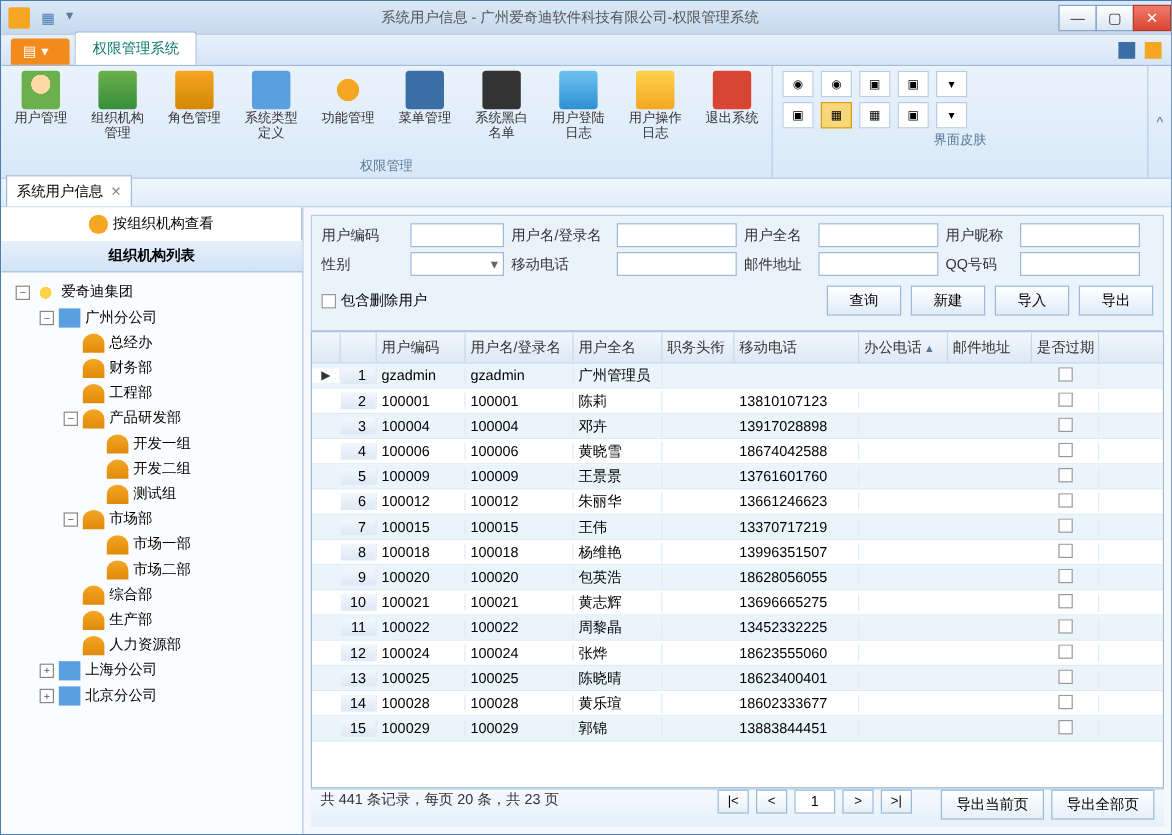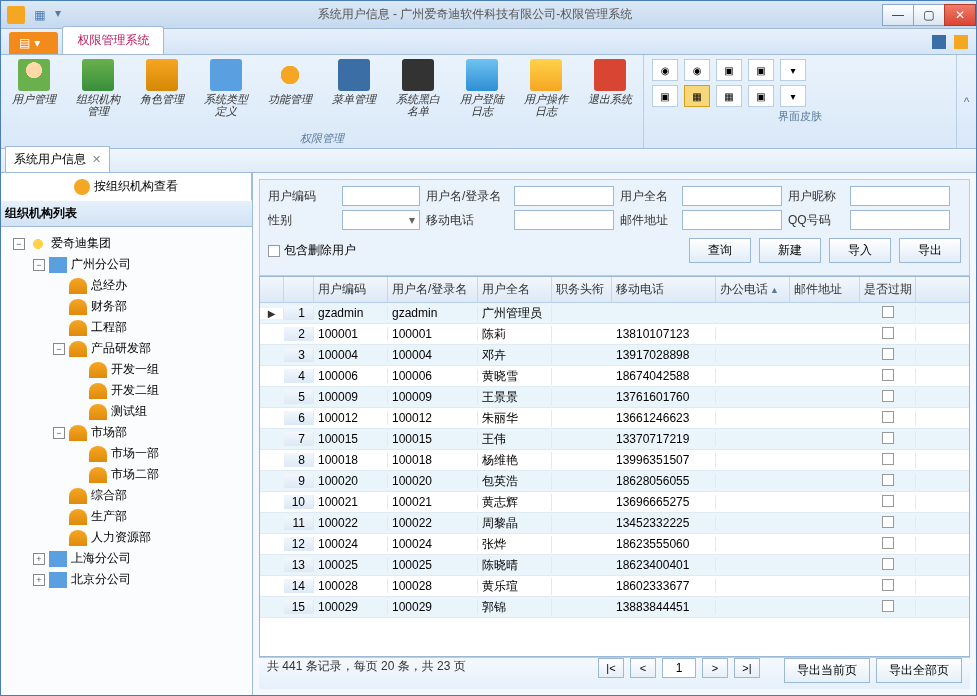--- a/index.html
+++ b/index.html
@@ -11,29 +11,29 @@
 .titlebar-title { flex: 1; text-align: center; color: #555; font-size: 12px; }
 .window-controls { display: flex; }
 .wc { width: 32px; height: 22px; display: flex; align-items: center; justify-content: center; border: 1px solid #8aa6c6; background: linear-gradient(#fff,#d9e6f3); margin-left: -1px; font-size: 12px; color: #333; }
 .wc.close { background: linear-gradient(#f17b6b,#d94533); color: #fff; border-color: #b43a2a; }
 .qa-icon { width: 18px; height: 18px; background: #f5a623; border-radius: 2px; }
 .qa-icon2 { width: 18px; height: 18px; display: flex; align-items: center; justify-content: center; color: #4a7cb5; }
 
 
 .menurow { height: 26px; background: linear-gradient(#e8f1fb,#d5e5f6); display: flex; align-items: flex-end; padding-left: 8px; border-bottom: 1px solid #a0bbd7; position: relative; }
 .menu-btn { background: #f28a1c; color: #fff; padding: 4px 18px 4px 10px; border-radius: 3px 3px 0 0; margin-right: 4px; display: flex; align-items: center; gap: 4px; }
-.menu-tab { background: #fff; padding: 5px 14px; border: 1px solid #a0bbd7; border-bottom: none; border-radius: 3px 3px 0 0; color: #be185d; }
+.menu-tab { background: #fff; padding: 5px 14px; border: 1px solid #a0bbd7; border-bottom: none; border-radius: 3px 3px 0 0; color: #0f766e; }
 .menurow-right { position: absolute; right: 8px; top: 6px; display: flex; gap: 8px; }
 .menurow-right span { width: 14px; height: 14px; }
 .env { background: #2e8b57; }
 .hlp { background: #3a6ea5; }
 
 
 .ribbon { height: 94px; background: linear-gradient(#eaf3fc,#d9e8f8); display: flex; border-bottom: 1px solid #a0bbd7; }
-.ribbon-group { border-right: 1px solid #b8cee4; display: flex; flex-direction: column; padding: 4px 8px 0; font-style: italic; }
+.ribbon-group { border-right: 1px solid #b8cee4; display: flex; flex-direction: column; padding: 4px 8px 0; }
 .ribbon-items { display: flex; gap: 14px; flex: 1; }
 .ribbon-item { display: flex; flex-direction: column; align-items: center; gap: 2px; width: 50px; cursor: pointer; }
 .ribbon-icon { width: 32px; height: 32px; border-radius: 3px; }
 .ribbon-label { font-size: 11px; color: #333; text-align: center; line-height: 12px; }
 .ribbon-group-title { text-align: center; font-size: 11px; color: #5a7a9c; padding: 2px 0; }
 .ribbon-skin { flex: 1; padding: 4px 8px 0; display: flex; flex-direction: column; }
 .skin-grid { display: grid; grid-template-columns: repeat(5, 28px); gap: 4px; }
 .skin-swatch { width: 26px; height: 22px; border: 1px solid #b8cee4; background: #fff; display: flex; align-items: center; justify-content: center; font-size: 10px; }
 .skin-swatch.active { background: #f8d77a; border-color: #d4a017; }
 .ribbon-toggle { width: 20px; display: flex; align-items: center; justify-content: center; color: #5a7a9c; border-left: 1px solid #b8cee4; }
@@ -47,21 +47,21 @@
 .content { display: flex; height: 522px; background: #fff; }
 
 
 .left-panel { width: 252px; border-right: 1px solid #a0bbd7; display: flex; flex-direction: column; background: #fafcfe; }
 .view-tabs { height: 28px; display: flex; border-bottom: 1px solid #a0bbd7; background: linear-gradient(#f0f6fd,#e0ecf8); }
 .view-tab { flex: 1; display: flex; align-items: center; justify-content: center; gap: 4px; font-size: 12px; border-right: 1px solid #a0bbd7; }
 .view-tab.active { background: #fff; border-bottom: 1px solid #fff; margin-bottom: -1px; }
 .vt-icon { width: 16px; height: 16px; }
 .vt-icon.org { background: #f5a623; border-radius: 50%; }
 .vt-icon.role { background: #d4a017; }
-.tree-title { text-align: left; padding: 4px; font-weight: bold; background: linear-gradient(#e5f0fb,#d2e3f5); border-bottom: 1px solid #a0bbd7; }
+.tree-title { text-align: center; padding: 4px; font-weight: bold; background: linear-gradient(#e5f0fb,#d2e3f5); border-bottom: 1px solid #a0bbd7; }
 .tree { padding: 6px 4px; overflow: auto; flex: 1; }
 .tree-item { display: flex; align-items: center; gap: 4px; padding: 2px 0; white-space: nowrap; }
 .tree-toggle { width: 12px; height: 12px; border: 1px solid #888; display: flex; align-items: center; justify-content: center; font-size: 9px; color: #555; background: #fff; cursor: pointer; }
 .tree-toggle.empty { border: none; background: none; }
 .tree-icon { width: 18px; height: 16px; display: inline-block; }
 .ti-sun { background: radial-gradient(circle,#ffd24a 40%,transparent 42%); }
 .ti-bldg { background: #5aa0e0; }
 .ti-grp { background: linear-gradient(#f5a623,#e08a0c); border-radius: 50% 50% 0 0; }
 .tree-text { font-size: 12px; }
 .ind { display: inline-block; }

